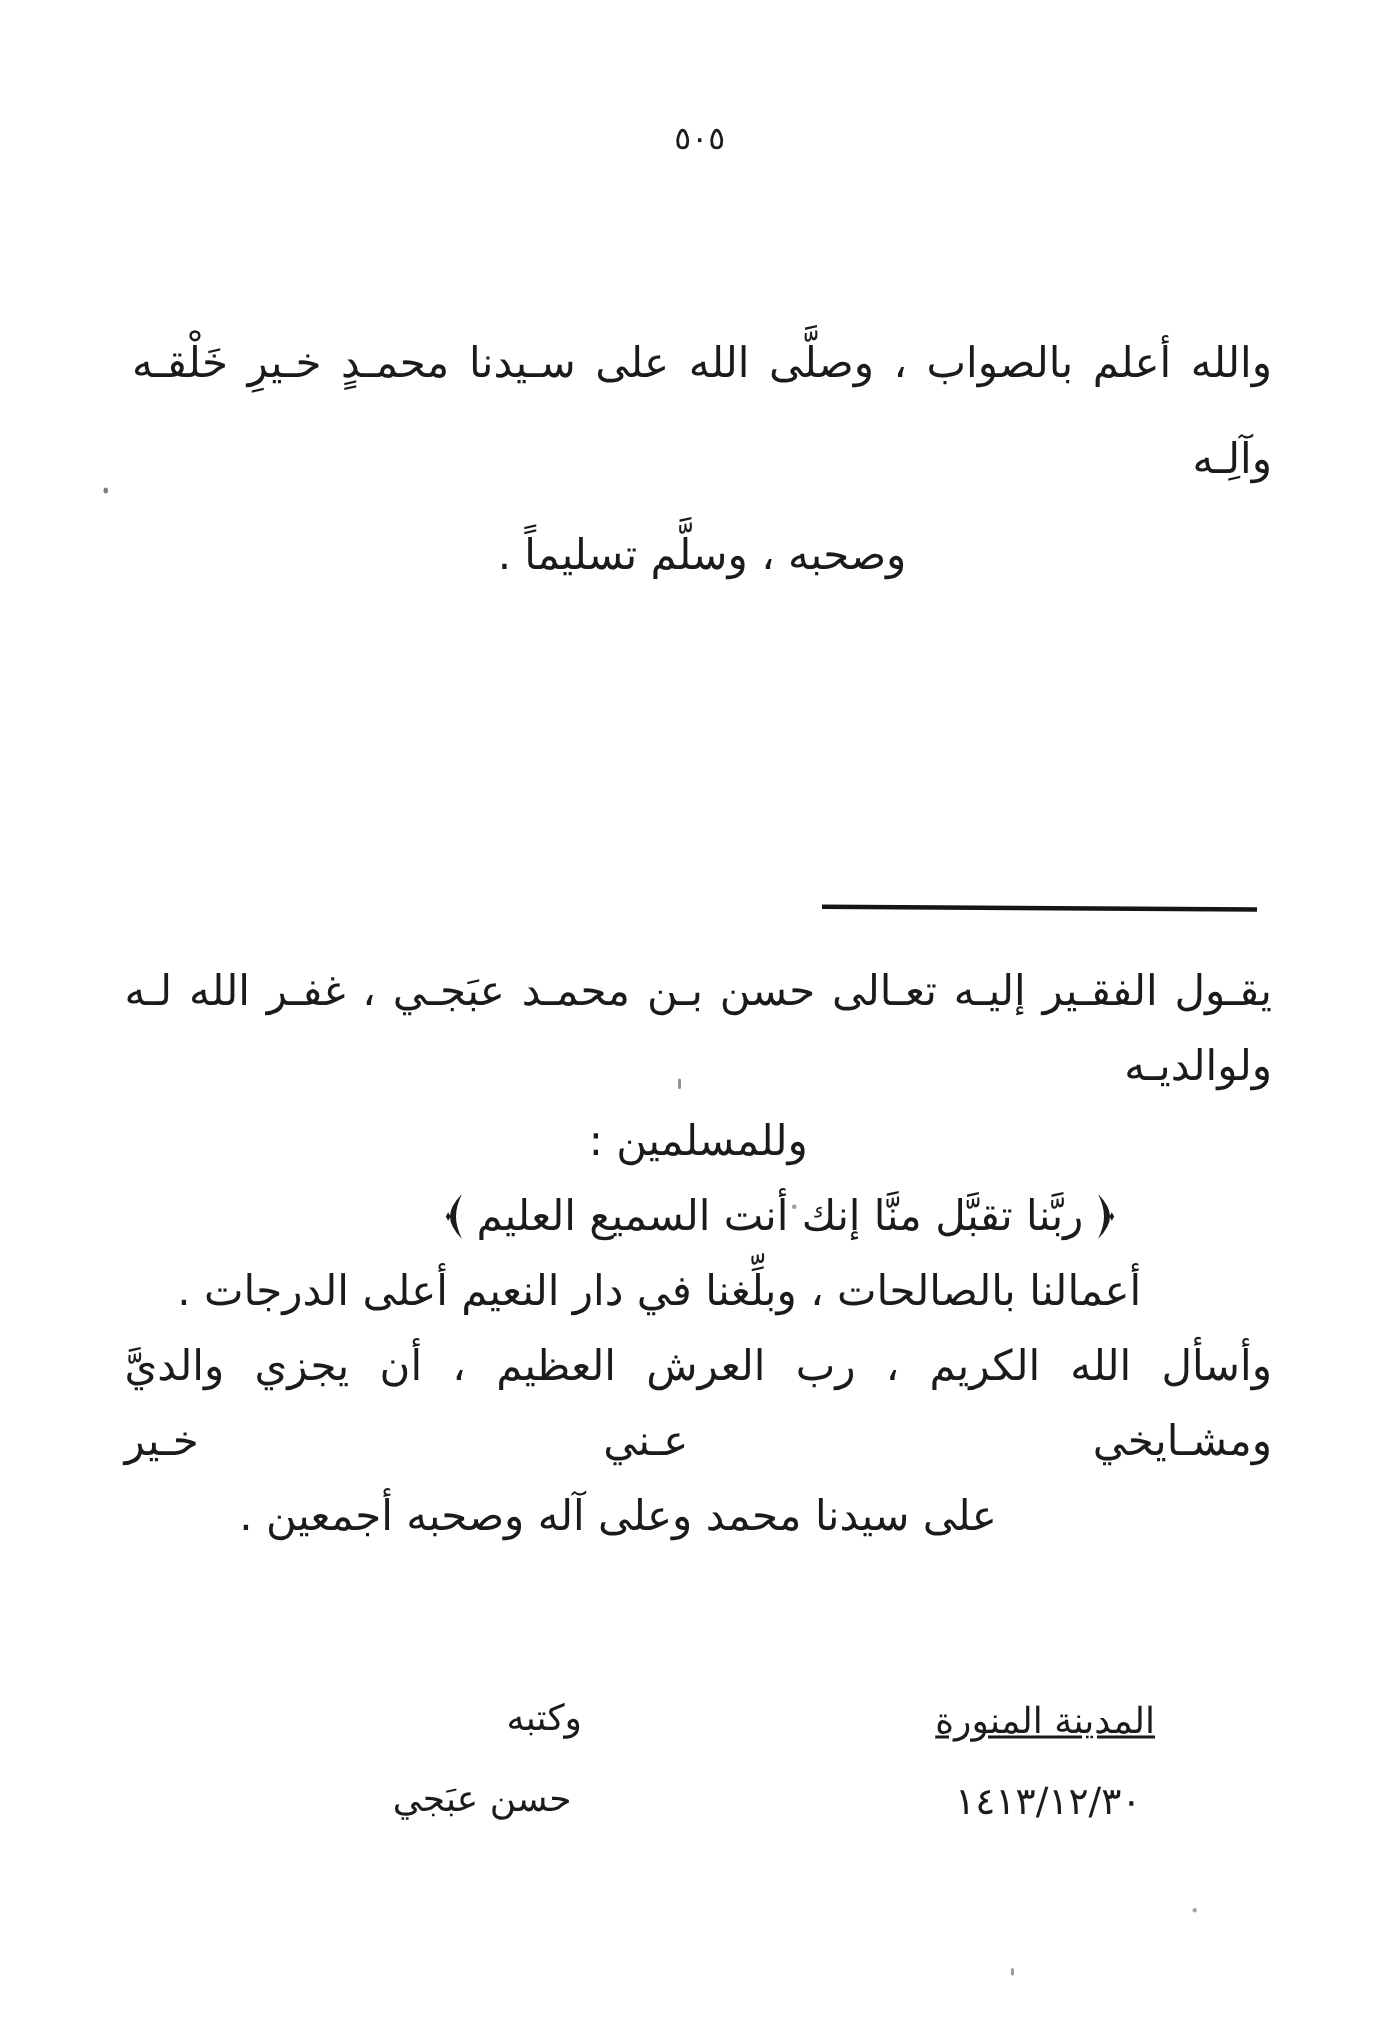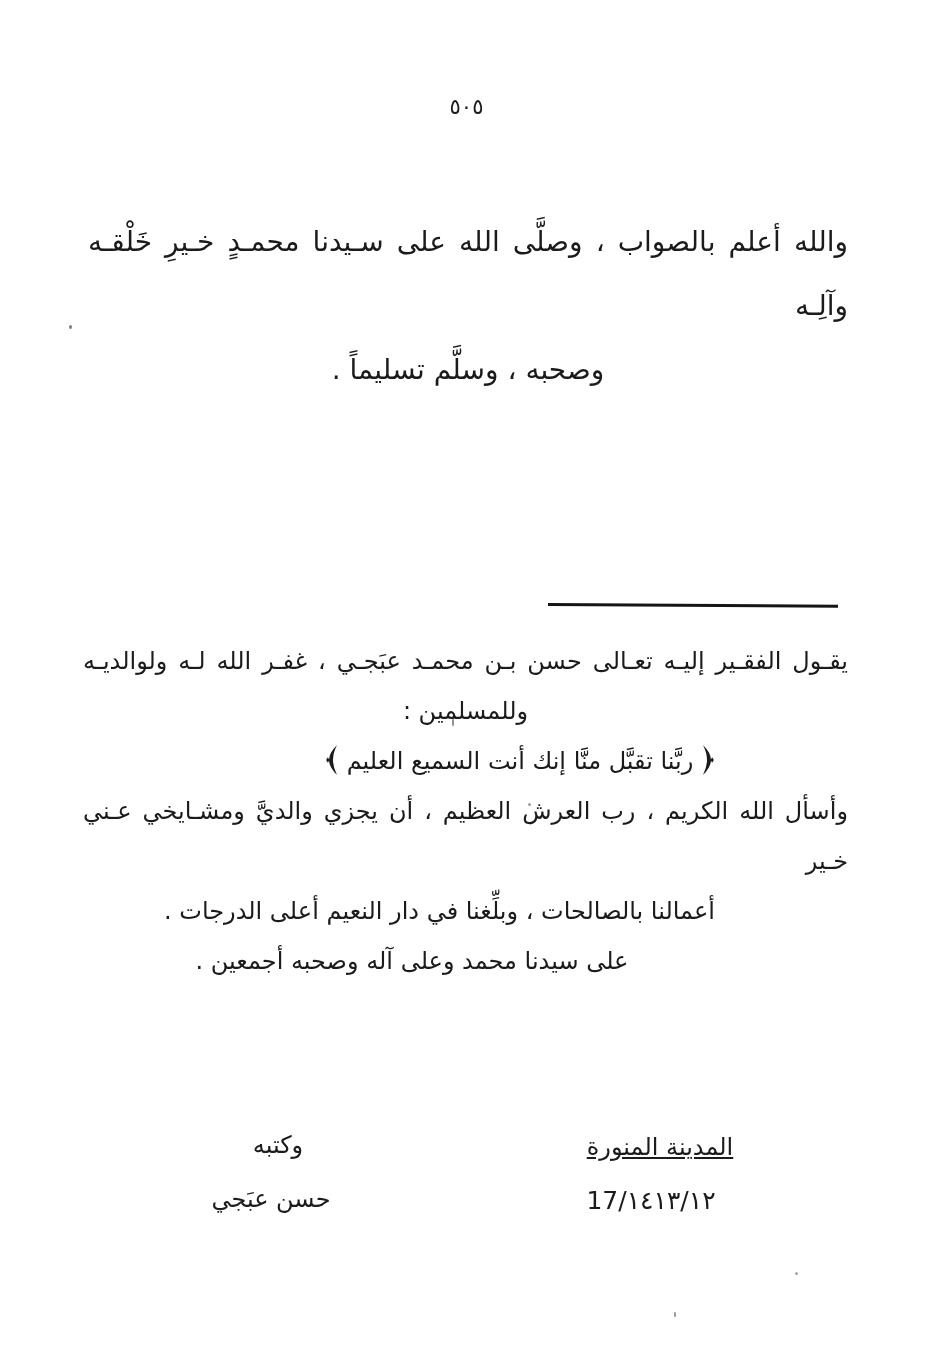--- a/index.html
+++ b/index.html
@@ -6,49 +6,49 @@
   .page{
     position:relative;
     width:933px;height:1359px;
     margin:0 auto;
     background:#ffffff;
     overflow:hidden;
     font-family:"DejaVu Sans",sans-serif;
     color:#1b1b1b;
   }
   .page-number{
-    position:absolute;top:95px;left:0;right:0;
+    position:absolute;top:80px;left:0;right:0;
     text-align:center;
     font-size:21px;letter-spacing:6px;
     direction:rtl;
   }
   .top-para{
     position:absolute;top:210px;right:85px;left:88px;
     direction:rtl;
     font-size:28px;line-height:64px;
   }
   .footnote{
     position:absolute;top:636px;right:85px;left:83px;
     direction:rtl;
-    font-size:24px;line-height:50px;
+    font-size:28px;line-height:50px;
   }
   .line{text-align:center;white-space:nowrap;}
   .just{text-align:justify;text-align-last:justify;white-space:normal;}
   .center{text-align:center;}
   .verse-line{padding-left:109px;}
   .cont-line-1{padding-right:52px;}
   .cont-line-2{padding-right:107px;}
   .divider{
     position:absolute;top:603px;left:548px;width:290px;height:3px;
     background:#151515;
     transform:rotate(0.35deg);transform-origin:left center;
   }
   .sig{
     position:absolute;width:220px;
-    direction:rtl;text-align:center;
+    direction:rtl;
     font-size:24px;line-height:34px;
   }
   .sig-place{top:1130px;left:550px;text-decoration:underline;}
   .sig-date{top:1184px;left:541px;font-size:25px;letter-spacing:1px;}
   .sig-katabahu{top:1128px;left:168px;}
   .sig-author{top:1182px;left:161px;}
   .bracket{display:inline-block;margin:0 6px;}
   .bracket svg{vertical-align:-7px;}
   .speck{position:absolute;background:#3a3a3a;border-radius:50%;}
   .speck-1{left:69px;top:325px;width:3px;height:4px;opacity:.65;}
@@ -80,27 +80,27 @@
           <path d="M4 1 Q12 9 12 16 Q12 23 4 31 Q8 23 8 16 Q8 9 4 1 Z" fill="#1b1b1b"></path>
           <path d="M13.2 13.2 L14.8 16 L13.2 18.8 L11.6 16 Z" fill="#1b1b1b"></path>
         </svg>
       </span><span>ربَّنا تقبَّل منَّا إنك أنت السميع العليم</span><span class="bracket">
         <svg width="15" height="32" viewBox="0 0 15 32">
           <path d="M11 1 Q3 9 3 16 Q3 23 11 31 Q7 23 7 16 Q7 9 11 1 Z" fill="#1b1b1b"></path>
           <path d="M1.8 13.2 L3.4 16 L1.8 18.8 L0.2 16 Z" fill="#1b1b1b"></path>
         </svg>
       </span>
     </div>
+    <div class="line center cont-line-1">أعمالنا بالصالحات ، وبلِّغنا في دار النعيم أعلى الدرجات .</div>
     <div class="line just">وأسأل الله الكريم ، رب العرش العظيم ، أن يجزي والديَّ ومشـايخي عـني خـير</div>
-    <div class="line center cont-line-1">أعمالنا بالصالحات ، وبلِّغنا في دار النعيم أعلى الدرجات .</div>
     <div class="line center cont-line-2">على سيدنا محمد وعلى آله وصحبه أجمعين .</div>
   </div>
 
   <div class="sig sig-place">المدينة المنورة</div>
-  <div class="sig sig-date">١٤١٣/١٢/17</div>
+  <div class="sig sig-date">١٤١٣/١٢/٣٠</div>
   <div class="sig sig-katabahu">وكتبه</div>
   <div class="sig sig-author">حسن عبَجي</div>
 
   <div class="speck speck-1"></div>
   <div class="speck speck-2"></div>
   <div class="speck speck-3"></div>
   <div class="speck speck-4"></div>
   <div class="speck speck-5"></div>
 
 </div>

